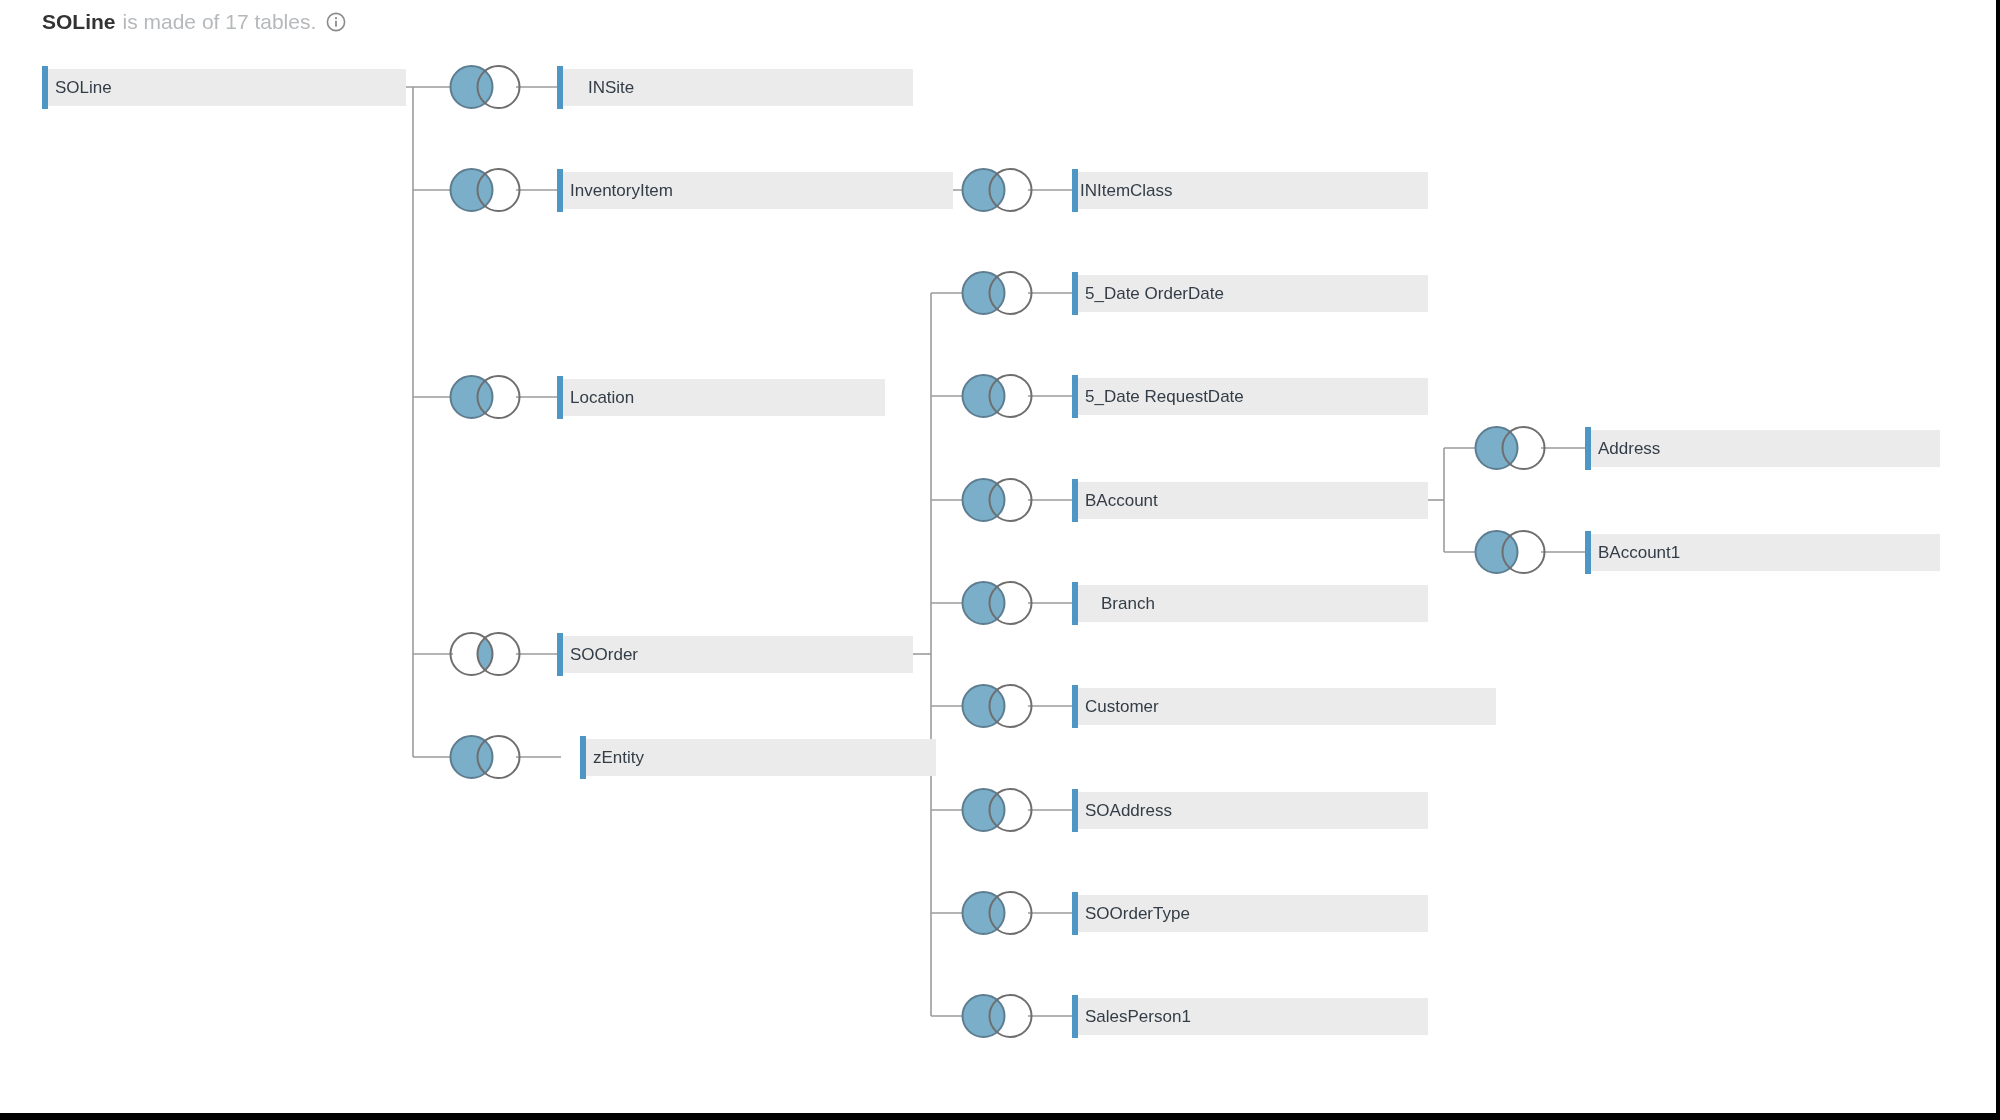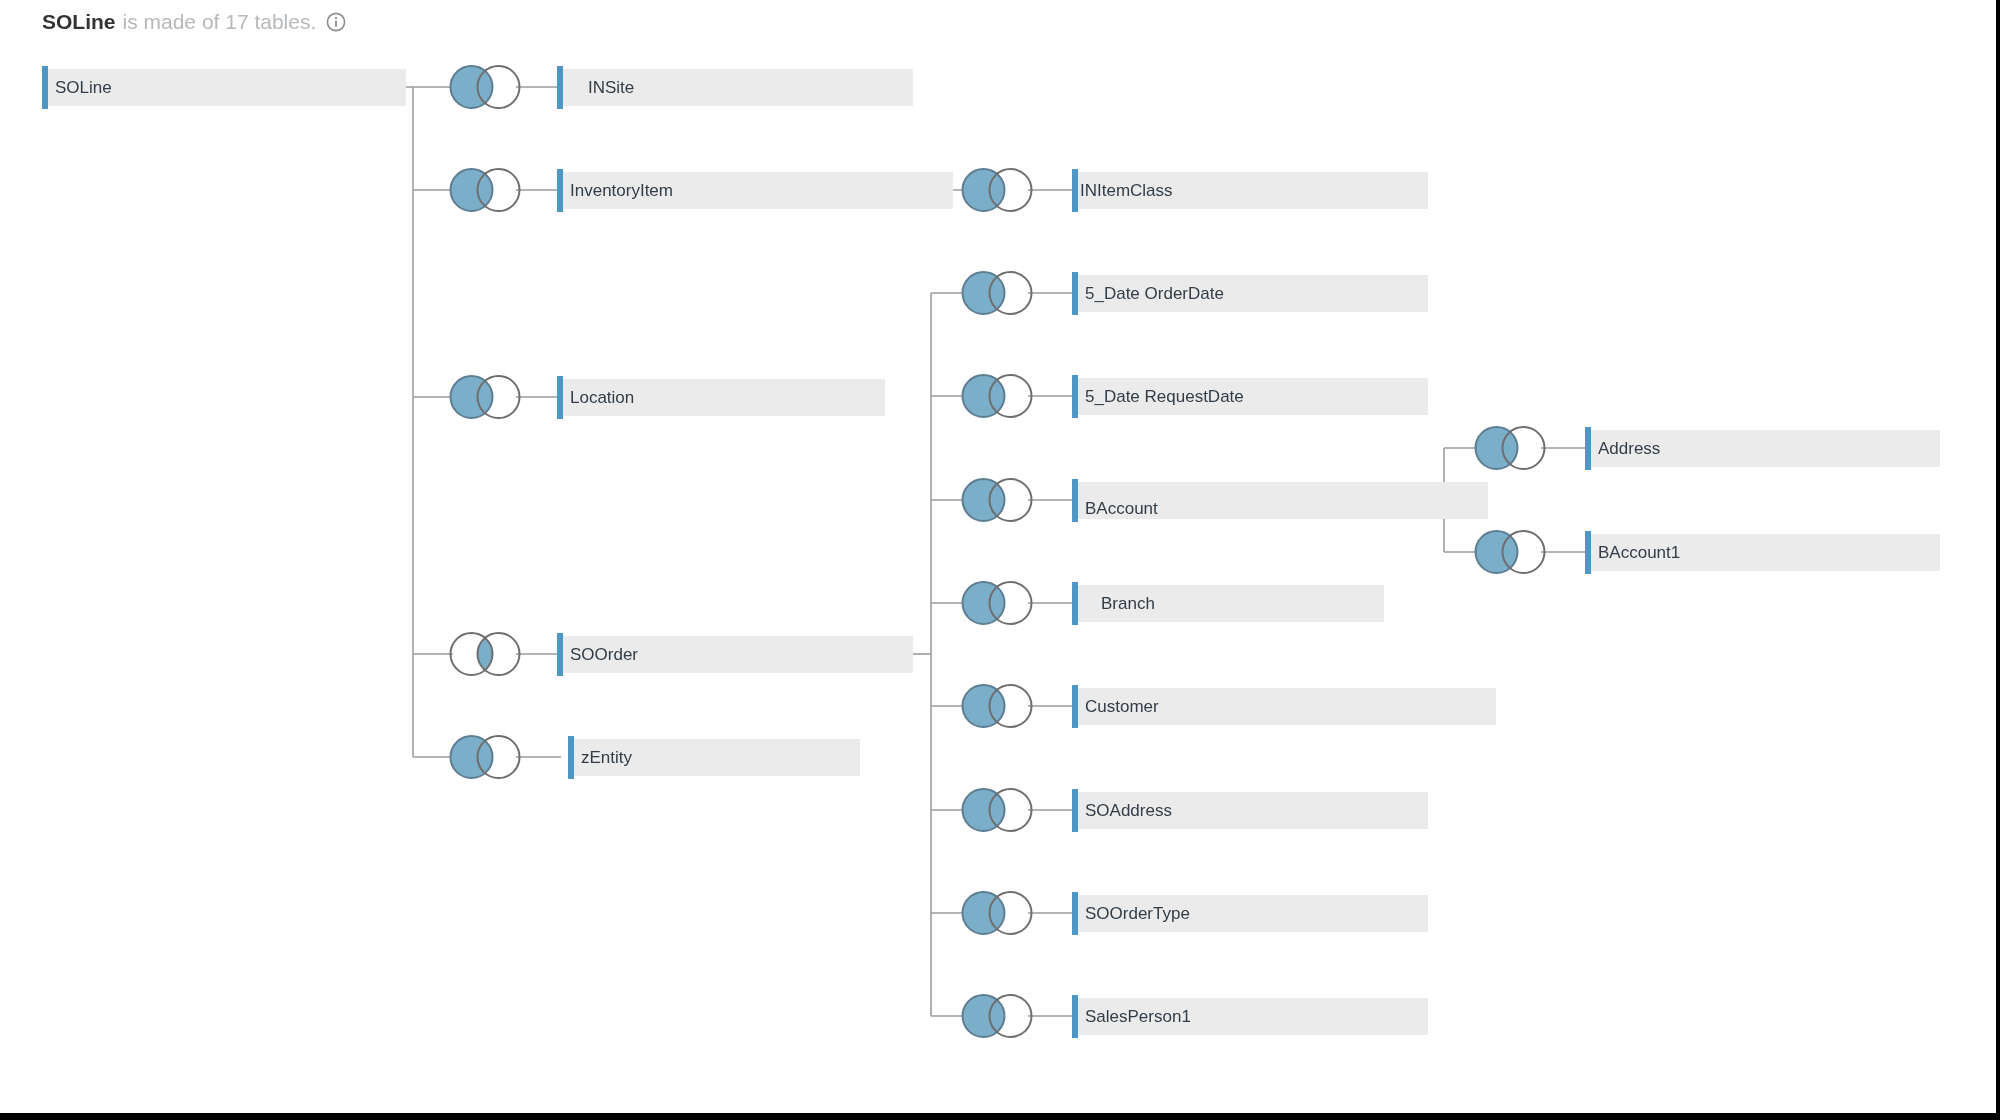--- a/index.html
+++ b/index.html
@@ -165,41 +165,41 @@
         <span class="tlabel">InventoryItem</span>
       </div>
       <div class="tbar" style="left: 557px; top: 379px; width: 328px;">
         <span class="accent"></span>
         <span class="tlabel">Location</span>
       </div>
       <div class="tbar" style="left: 557px; top: 636px; width: 356px;">
         <span class="accent"></span>
         <span class="tlabel">SOOrder</span>
       </div>
-      <div class="tbar" style="left: 568px; top: 739px; width: 292px; text-align: right;">
+      <div class="tbar" style="left: 580px; top: 739px; width: 356px; text-align: right;">
         <span class="accent"></span>
         <span class="tlabel">zEntity</span>
       </div>
       <div class="tbar" style="left: 1072px; top: 172px; width: 356px; padding-left: 8px;">
         <span class="accent"></span>
         <span class="tlabel">INItemClass</span>
       </div>
       <div class="tbar" style="left: 1072px; top: 275px; width: 356px;">
         <span class="accent"></span>
         <span class="tlabel">5_Date OrderDate</span>
       </div>
       <div class="tbar" style="left: 1072px; top: 378px; width: 356px;">
         <span class="accent"></span>
         <span class="tlabel">5_Date RequestDate</span>
       </div>
-      <div class="tbar" style="left: 1072px; top: 482px; width: 416px; align-items: flex-end;">
+      <div class="tbar" style="left: 1072px; top: 482px; width: 356px;">
         <span class="accent"></span>
         <span class="tlabel">BAccount</span>
       </div>
-      <div class="tbar" style="left: 1072px; top: 585px; width: 312px; padding-left: 29px;">
+      <div class="tbar" style="left: 1072px; top: 585px; width: 356px; padding-left: 29px;">
         <span class="accent"></span>
         <span class="tlabel">Branch</span>
       </div>
       <div class="tbar" style="left: 1072px; top: 688px; width: 424px;">
         <span class="accent"></span>
         <span class="tlabel">Customer</span>
       </div>
       <div class="tbar" style="left: 1072px; top: 792px; width: 356px;">
         <span class="accent"></span>
         <span class="tlabel">SOAddress</span>

